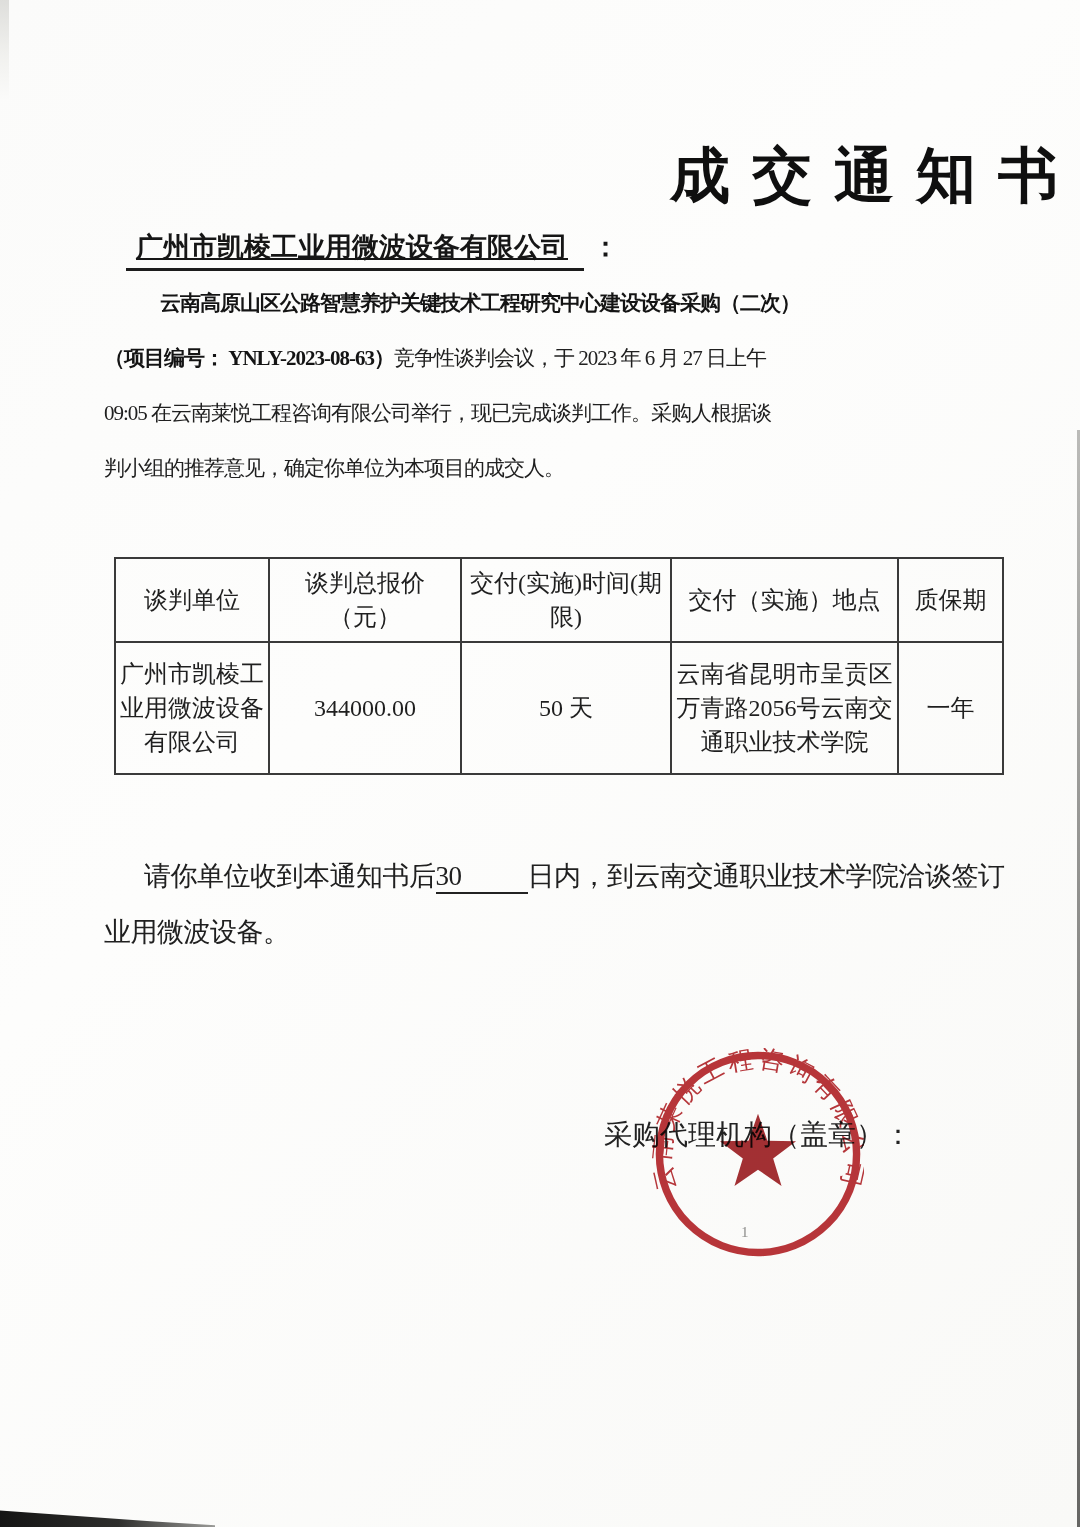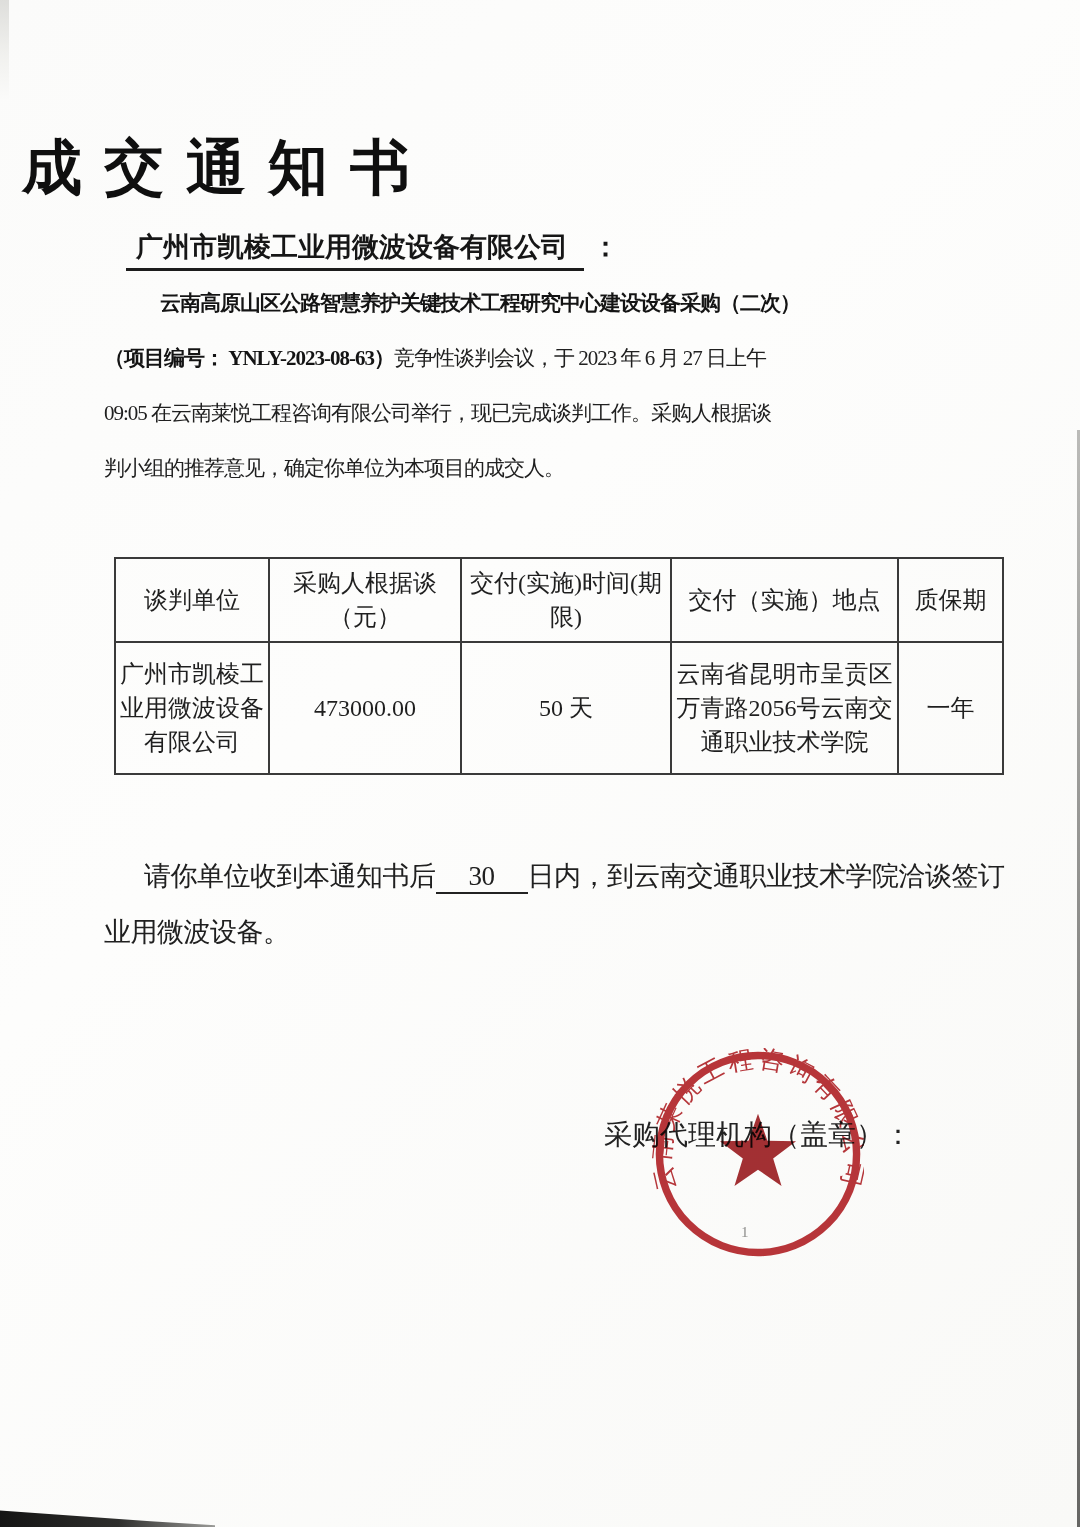--- a/index.html
+++ b/index.html
@@ -2,46 +2,46 @@
 <html><head>
 <meta charset="utf-8">
 <style>
   html,body{margin:0;padding:0;background:#ffffff;}
   .page{
     position:relative;width:1080px;height:1527px;overflow:hidden;
     background:linear-gradient(135deg,#fbfbfa 0%,#fdfdfc 40%,#f9f9f7 100%);
     font-family:"Liberation Serif","DejaVu Serif",serif;color:#1d1d1d;
   }
   .title{
-    position:absolute;top:128px;left:0;width:100%;margin:0;text-align:left;
+    position:absolute;top:136px;left:0;width:100%;margin:0;text-align:right;
     font-size:60px;font-weight:bold;color:#0f0f0f;letter-spacing:22px;
     padding-left:22px;box-sizing:border-box;
   }
   .addressee{position:absolute;top:229px;left:126px;font-size:27px;font-weight:bold;color:#161616;}
-  .addr-name{display:inline-block;border-bottom:3px solid #1c1c1c;padding:0 16px 3px 10px;}
+  .addr-name{display:inline-block;border-bottom:3px solid #1c1c1c;padding:0 16px 3px 10px;text-decoration:underline;}
   .addr-colon{margin-left:8px;}
   .para1{position:absolute;top:276px;left:104px;width:900px;font-size:21px;letter-spacing:-1px;color:#202020;}
   .bline{height:55px;line-height:55px;white-space:nowrap;}
   .bline .bd{font-weight:bold;color:#141414;}
   .indent{padding-left:56px;}
   .award-table{
     position:absolute;top:557px;left:101px;border-collapse:collapse;
     font-size:24px;color:#1f1f1f;table-layout:fixed;margin-left:13px;
   }
   .award-table th,.award-table td{
     border:2px solid #3a3a3a;text-align:center;vertical-align:middle;
     font-weight:normal;white-space:pre-line;line-height:1.42;padding:2px 3px;box-sizing:border-box;
   }
   .award-table th{height:84px;}
   .award-table td{height:132px;}
   .para2{position:absolute;top:848px;left:104px;width:900px;font-size:27px;letter-spacing:-0.5px;color:#202020;}
   .p2l1{height:56px;line-height:56px;white-space:nowrap;padding-left:40px;}
   .p2l2{height:56px;line-height:56px;}
   .fill-blank{
-    display:inline-block;width:92px;text-align:center;border-bottom:2px solid #222;
+    display:inline-block;width:92px;border-bottom:2px solid #222;
     line-height:1.1;vertical-align:baseline;
   }
   .sig{position:absolute;left:604px;top:1108px;font-size:28px;color:#222;}
   .sig-line{height:54px;line-height:54px;white-space:nowrap;}
   .stamp{
     position:absolute;left:652px;top:1048px;width:212px;height:212px;
     mix-blend-mode:multiply;opacity:0.93;
   }
   .seal-serial{position:absolute;left:741px;top:1224px;font-size:15px;color:#8d8d8b;}
   .edge-left-top{position:absolute;left:0;top:0;width:9px;height:100px;
@@ -78,34 +78,34 @@
     <colgroup>
       <col style="width:154px">
         <col style="width:192px">
         <col style="width:210px">
         <col style="width:227px">
         <col style="width:105px">
     </colgroup>
     <thead>
       <tr>
         <th>谈判单位</th>
-        <th>采购人根据谈
+        <th>谈判总报价
 （元）</th>
         <th>交付(实施)时间(期
 限)</th>
         <th>交付（实施）地点</th>
         <th>质保期</th>
       </tr>
     </thead>
     <tbody>
       <tr>
         <td>广州市凯棱工
 业用微波设备
 有限公司</td>
-        <td>473000.00</td>
+        <td>344000.00</td>
         <td>50 天</td>
         <td>云南省昆明市呈贡区
 万青路2056号云南交
 通职业技术学院</td>
         <td>一年</td>
       </tr>
     </tbody>
   </table>
 
   <div class="para2">

